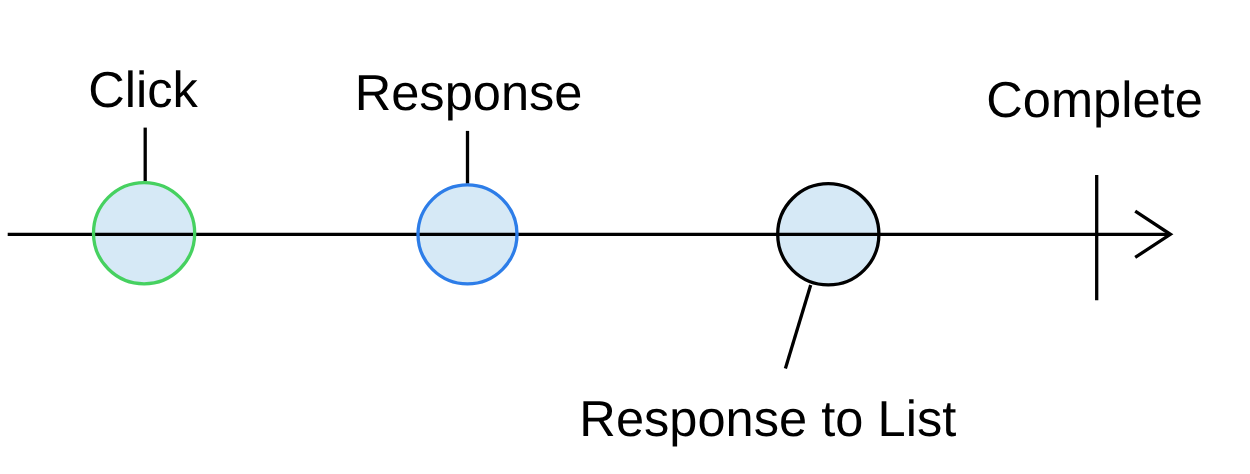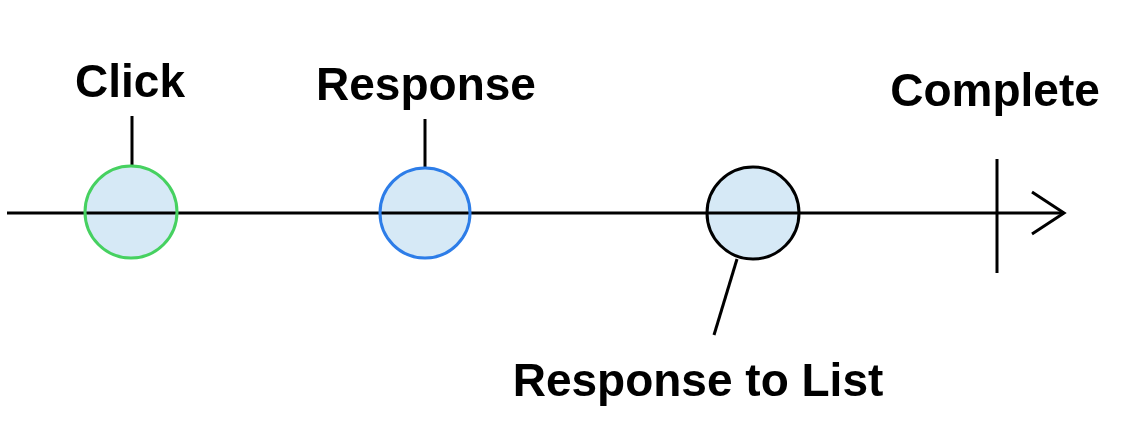--- a/index.html
+++ b/index.html
@@ -7,21 +7,20 @@
     padding: 0;
     background: #ffffff;
   }
   .canvas {
     position: relative;
     width: 1136px;
     height: 431px;
     background: #ffffff;
     overflow: hidden;
     font-family: "Liberation Sans", sans-serif;
-    font-weight: bold;
   }
   svg text {
     font-family: "Liberation Sans", sans-serif;
     font-size: 46px;
     fill: #000000;
     text-anchor: middle;
   }
   .stroke-line {
     stroke-width: 3;
     fill: none;

